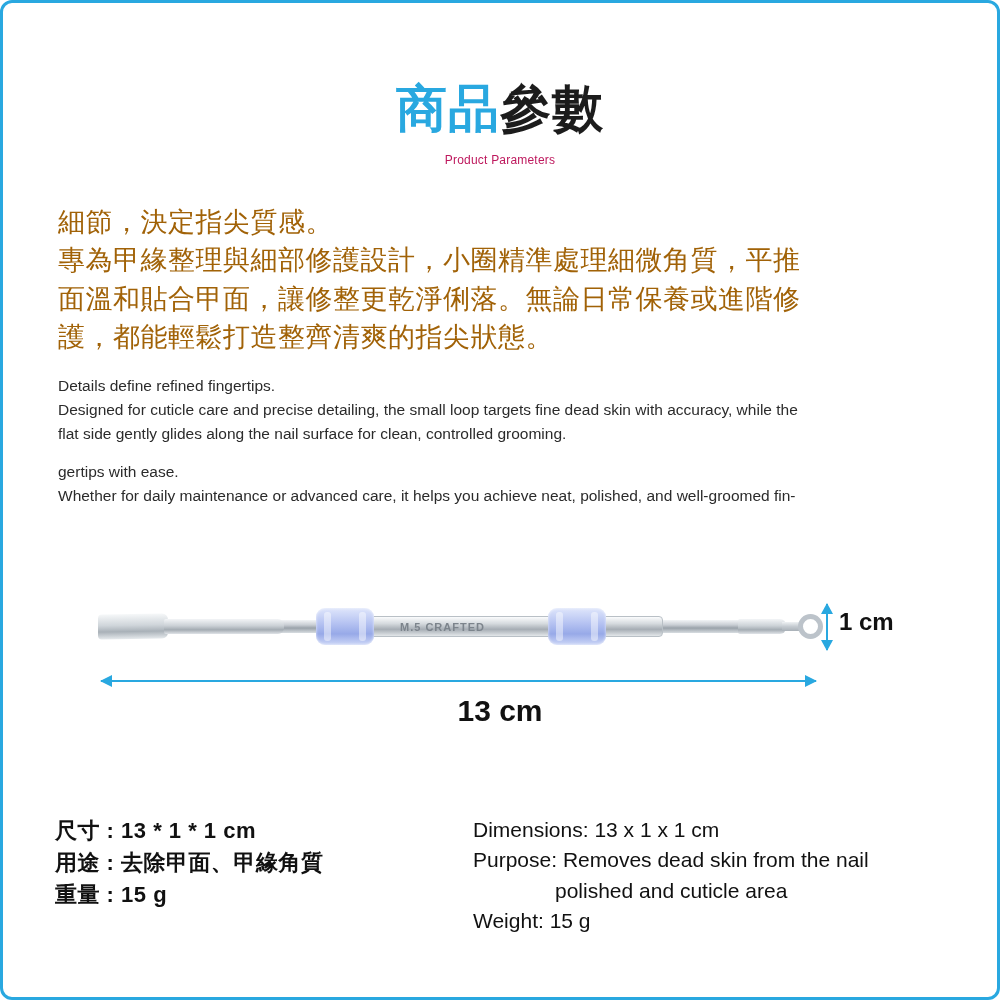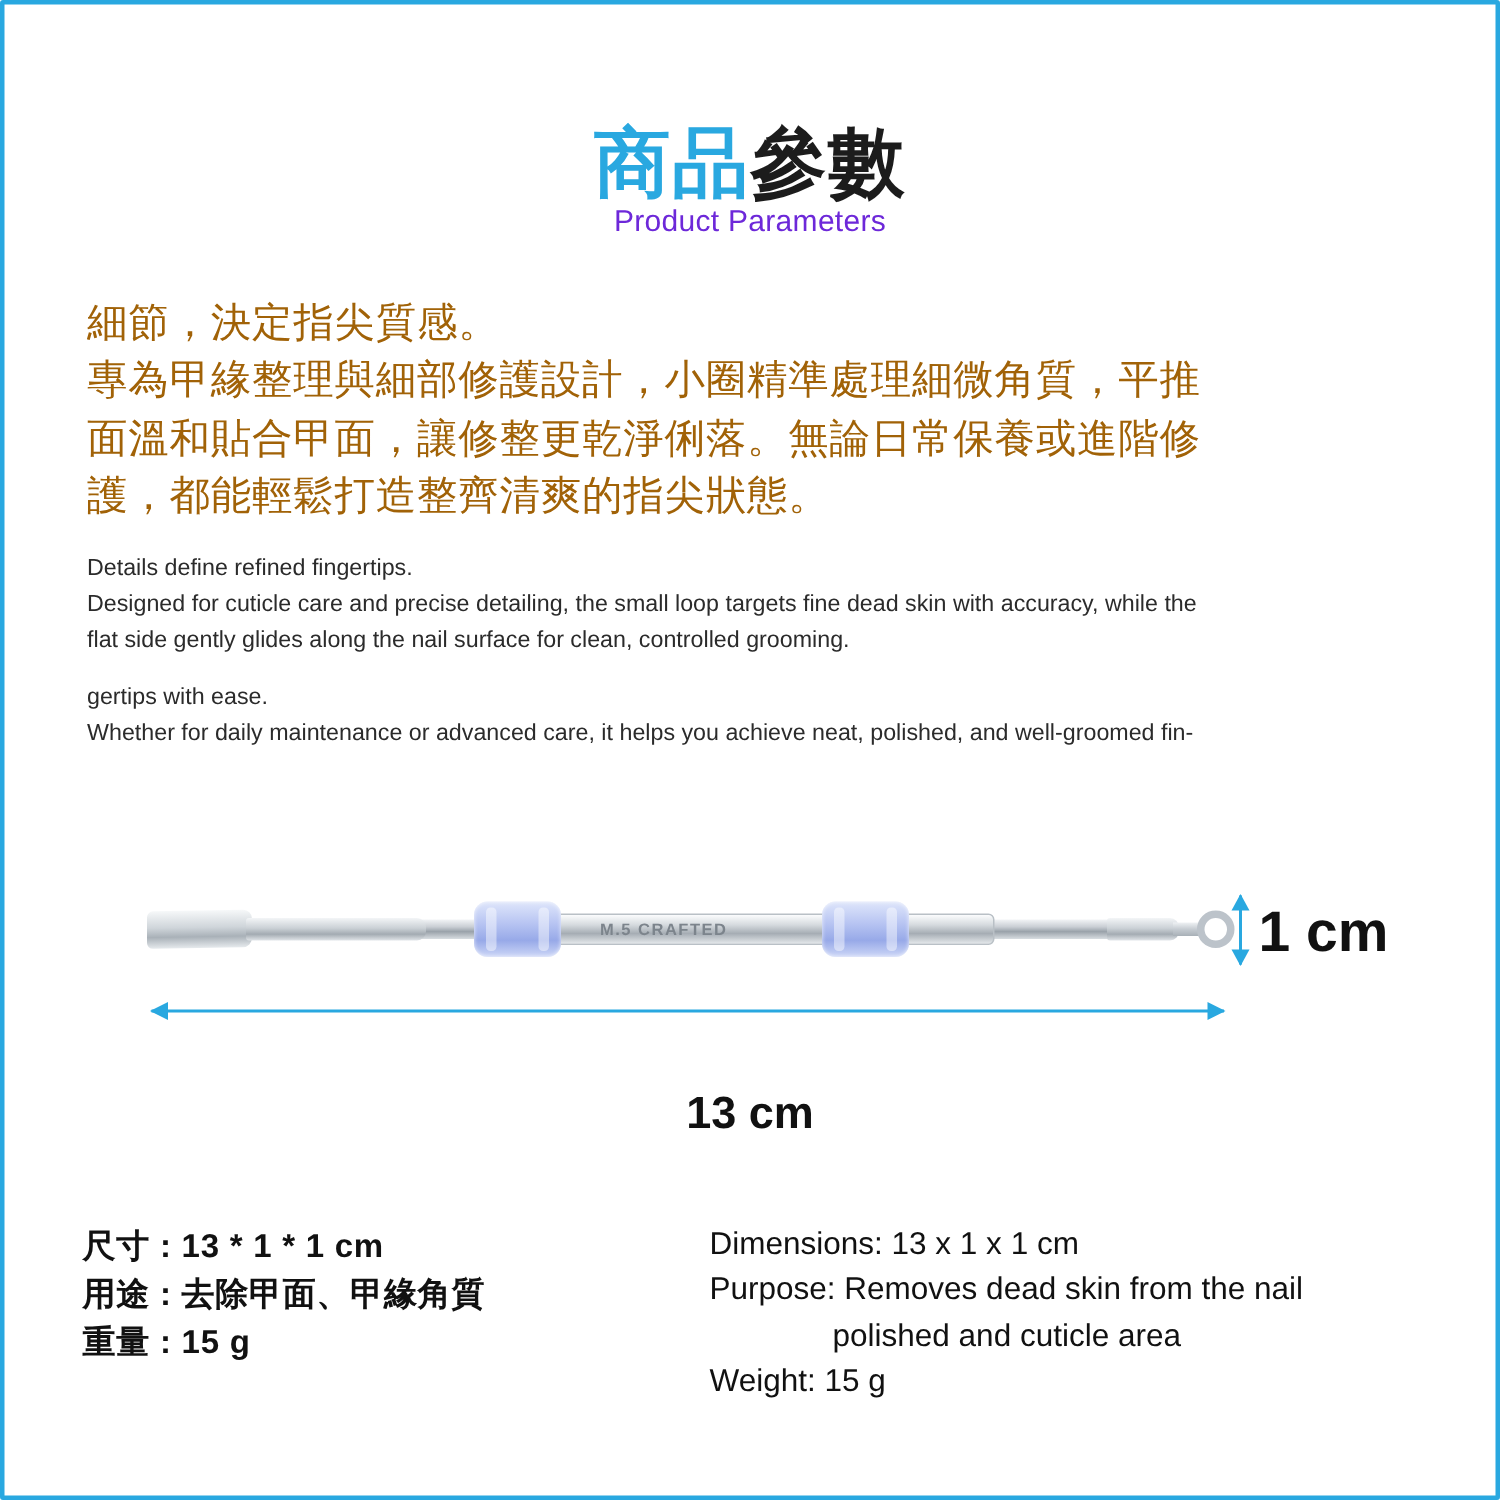--- a/index.html
+++ b/index.html
@@ -13,41 +13,41 @@
     font-family: "Liberation Sans", sans-serif;
     color: #1a1a1a;
     overflow: hidden;
   }
   .page {
     position: relative;
     width: 1000px;
     height: 1000px;
     box-sizing: border-box;
     border: 3px solid #29a8e0;
-    border-radius: 2px;
+    border-radius: 12px;
   }
 
   
   .title-block {
     text-align: center;
     margin-top: 78px;
   }
   .title-main {
     font-size: 51px;
     font-weight: bold;
     letter-spacing: 1px;
     line-height: 1.1;
     white-space: nowrap;
   }
   .title-main .cyan { color: #29a8e0; }
   .title-main .dark { color: #1c1c1c; }
   .title-sub {
-    font-size: 20px;
-    color: #6d28d9;
-    margin-top: 0;
+    font-size: 12px;
+    color: #be185d;
+    margin-top: 16px;
     letter-spacing: 0.2px;
   }
 
   
   .cn-block {
     margin: 36px 55px 0 55px;
     font-size: 27px;
     line-height: 1.42;
     color: #a16207;
     letter-spacing: 0.5px;
@@ -198,21 +198,20 @@
   .dim-h::after  { right: -1px; border-left: 12px solid #29a8e0; }
 
   .dim-h-label {
     position: absolute;
     left: 0; right: 0;
     top: 140px;
     text-align: center;
     font-size: 30px;
     font-weight: bold;
     color: #111;
-    margin-top: 39px;
   }
 
   .dim-v {
     position: absolute;
     left: 823px;
     top: 50px;
     width: 2px;
     height: 46px;
     background: #29a8e0;
   }
@@ -224,21 +223,21 @@
     border-left: 6px solid transparent;
     border-right: 6px solid transparent;
   }
   .dim-v::before { top: -1px; border-bottom: 11px solid #29a8e0; }
   .dim-v::after  { bottom: -1px; border-top: 11px solid #29a8e0; }
 
   .dim-v-label {
     position: absolute;
     left: 836px;
     top: 54px;
-    font-size: 38px;
+    font-size: 24px;
     font-weight: bold;
     color: #111;
   }
 
   
   .specs {
     position: absolute;
     left: 0; right: 0;
     top: 812px;
   }

